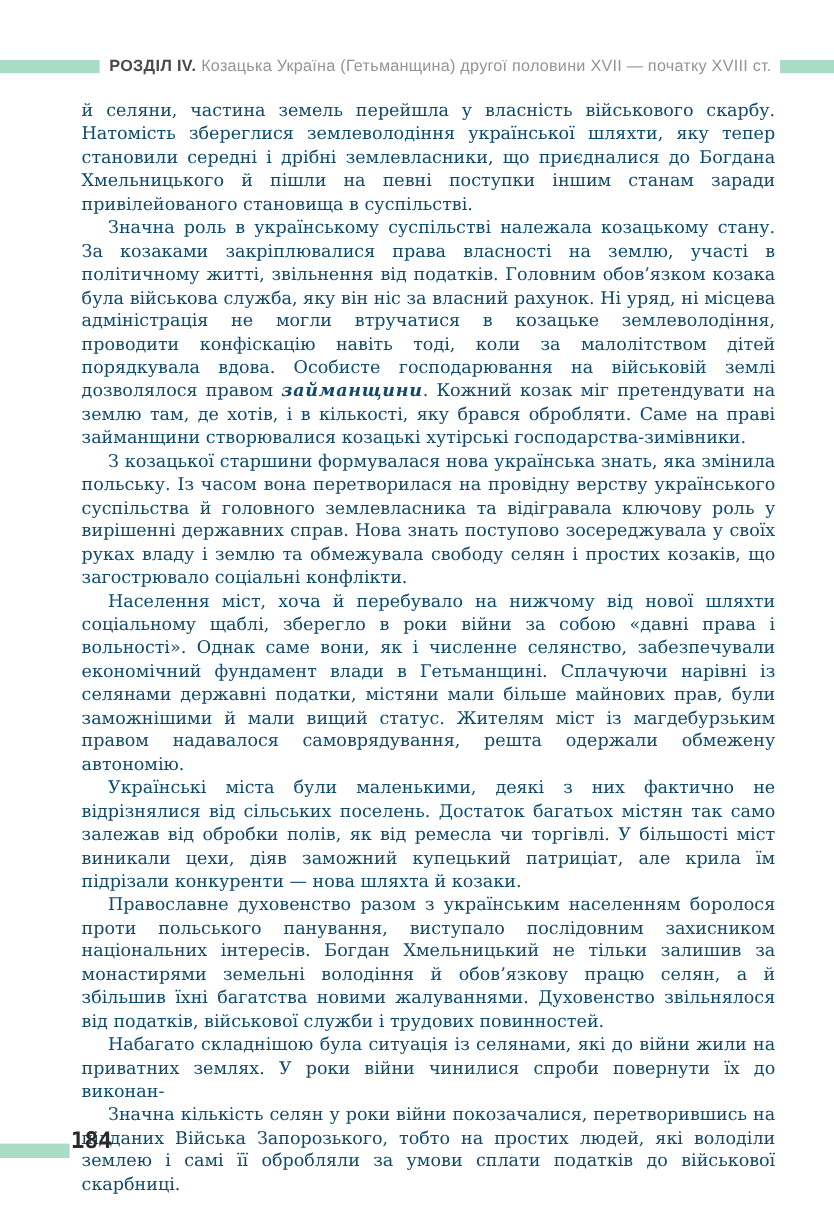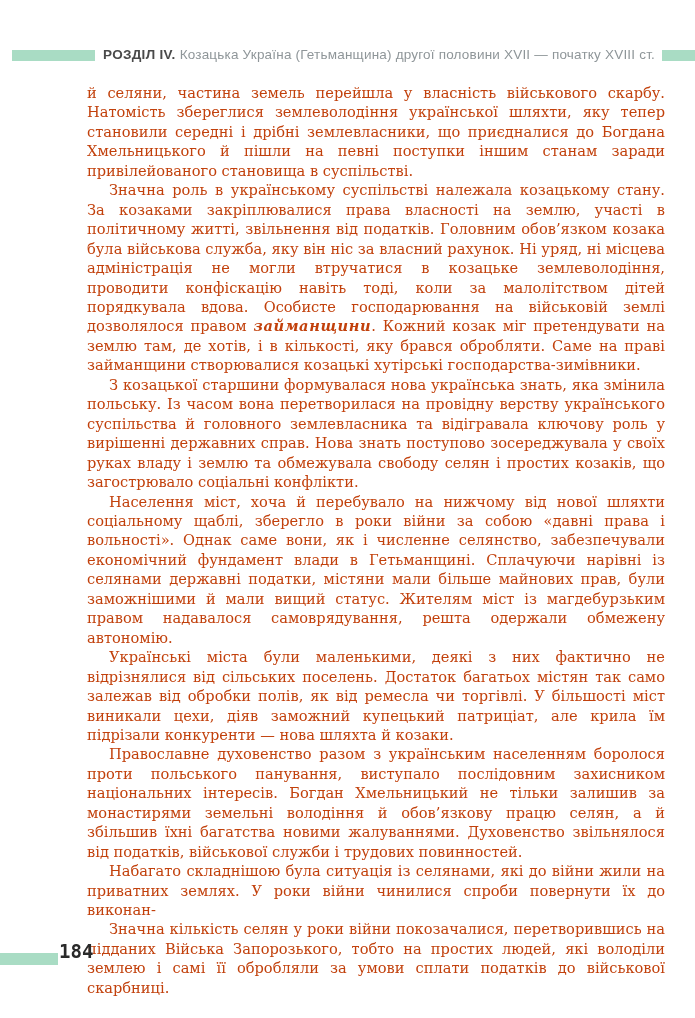--- a/index.html
+++ b/index.html
@@ -13,21 +13,20 @@
     font-family: "Liberation Sans", sans-serif;
   }
 
   
   .chapter-header {
     position: absolute;
     top: 47px; left: 0; right: 0;
     height: 16px;
     display: flex;
     align-items: center;
-    padding-left: 12px;
   }
   .accent-bar-left {
     width: 83px; height: 11px;
     background: var(--accent);
     flex: 0 0 auto;
   }
   .chapter-text {
     flex: 0 0 auto;
     white-space: nowrap;
     padding: 0 7px 0 8px;
@@ -46,26 +45,26 @@
   }
   .accent-bar-right {
     flex: 1 1 auto;
     height: 11px;
     background: var(--accent);
   }
 
   
   .body-text {
     position: absolute;
-    left: 87px; top: 83px;
+    left: 68px; top: 83px;
     width: 578px;
     font-family: "DejaVu Serif", "Liberation Serif", serif;
     font-size: 14.6px;
     line-height: 19.45px;
-    color: #c2410c;
+    color: #0c4a6e;
     text-align: justify;
   }
   .body-text p { margin: 0; }
   .body-text p.indent { text-indent: 22px; }
   .bi {
     font-weight: bold;
     font-style: italic;
     letter-spacing: 0.6px;
   }
 

